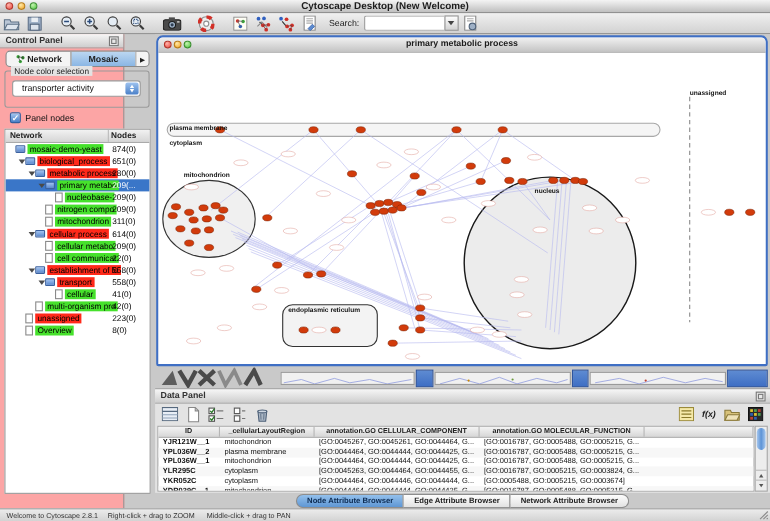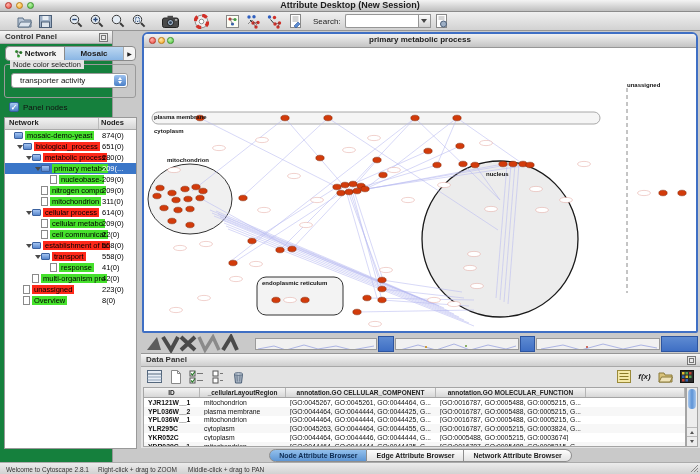--- a/index.html
+++ b/index.html
@@ -9,32 +9,32 @@
   .titlebar{position:absolute;left:0;top:0;width:100%;height:12px;
     background:linear-gradient(#f4f4f4,#bfbfbf);border-bottom:1px solid #8b8b8b;box-sizing:border-box}
   .tl{position:absolute;top:2px;width:7px;height:7px;border-radius:50%;box-sizing:border-box}
   .tl.red{left:5px;background:radial-gradient(circle at 35% 30%,#ffb3ac,#ee4c40);border:1px solid #b5362c}
   .tl.yellow{left:16px;background:radial-gradient(circle at 35% 30%,#ffe9a8,#f5a623);border:1px solid #ba7d17}
   .tl.green{left:27px;background:radial-gradient(circle at 35% 30%,#c4f2b0,#4fc93f);border:1px solid #3c9230}
   .wtitle{text-align:center;font-size:9px;font-weight:bold;color:#1c1c1c;line-height:11px}
   
   .toolbar{position:absolute;left:0;top:12px;width:100%;height:19px;
     background:linear-gradient(#f0f0f0,#d2d2d2);border-bottom:1px solid #969696;
-    box-sizing:border-box;display:flex;align-items:center;padding:0 14px;gap:1px}
+    box-sizing:border-box;display:flex;align-items:center;padding:0 0;gap:1px}
   .tbtn{width:20px;height:17px;display:flex;align-items:center;justify-content:center}
   .tsep{width:9px}
   .search-label{font-size:8px;color:#222;margin:0 3px 0 7px}
   .search-wrap{display:flex;align-items:center}
   .search-field{width:68px;height:12px;background:#fff;border:1px solid #969696;border-right:none;
     border-radius:2px 0 0 2px;font-size:8px;padding:0 2px;outline:none}
   .search-drop{width:13px;height:14px;border:1px solid #969696;box-sizing:border-box;
     background:linear-gradient(#fefefe,#d2d2d2);display:flex;align-items:center;justify-content:center}
   .caret-down{width:0;height:0;border-left:3px solid transparent;border-right:3px solid transparent;border-top:4px solid #444}
   
-  .control-panel{position:absolute;left:0;top:31px;width:113px;bottom:12px;background:#15803d;
+  .control-panel{position:absolute;left:0;top:31px;width:113px;bottom:12px;background:#fca5a5;
     border-right:1px solid #969696;box-sizing:border-box}
   .panel-header{height:12px;background:linear-gradient(#f6f6f6,#cecece);border-bottom:1px solid #a8a8a8;
     font-size:8px;font-weight:bold;color:#333;line-height:12px;padding-left:5px;position:relative}
   .float-icon{position:absolute;right:4px;top:2px;width:7px;height:7px;border:1px solid #777;background:#e8e8e8}
   .float-icon:before{content:"";position:absolute;left:1px;top:1px;width:3px;height:3px;border:1px solid #777}
   .cp-tabs{position:absolute;left:5px;top:15px;width:131px;height:15px;display:flex;
     border:1px solid #8a8a8a;border-radius:4px;overflow:hidden;background:#f4f4f4;box-sizing:border-box}
   .cp-tab{flex:1;display:flex;align-items:center;justify-content:center;font-size:8px;font-weight:bold;color:#1d1d1d;gap:2px}
   .cp-tab.active{background:linear-gradient(#bcd7f1,#8ab6e4);border-left:1px solid #8a8a8a}
   .cp-tab-arrow{width:11px;display:flex;align-items:center;justify-content:center;border-left:1px solid #aaa;font-size:6px;color:#222}
@@ -127,21 +127,21 @@
 </style>
 </head>
 <body>
 
 <div class="app">
 
   <div class="titlebar">
     <span class="tl red"></span>
     <span class="tl yellow"></span>
     <span class="tl green"></span>
-    <div class="wtitle">Attribute Desktop (New Session)</div>
+    <div class="wtitle">Cytoscape Desktop (New Welcome)</div>
   </div>
 
   <div class="toolbar">
     <span class="tbtn">
       <svg width="15" height="13">
           <path d="M1 3h5l1 2h7v7H1z" fill="#b9c6d6" stroke="#5d7186"></path>
           <path d="M1 12l2.5-5h11L12 12z" fill="#dde5ee" stroke="#5d7186"></path>
         </svg>
     </span>
     <span class="tbtn">
@@ -382,21 +382,21 @@
             <span style="width: 29px; flex: 0 0 auto;"></span>
             <span class="exp open"></span>
             <span class="ticon folder"></span>
             <span class="chip red">transport</span>
             <span class="tcount">558(0)</span>
           </div>
           <div class="tree-row">
             <span style="width: 38px; flex: 0 0 auto;"></span>
             <span class="exp"></span>
             <span class="ticon leaf"></span>
-            <span class="chip green">response</span>
+            <span class="chip green">cellular</span>
             <span class="tcount">41(0)</span>
           </div>
           <div class="tree-row">
             <span style="width: 20px; flex: 0 0 auto;"></span>
             <span class="exp"></span>
             <span class="ticon leaf"></span>
             <span class="chip green">multi-organism pro</span>
             <span class="tcount">42(0)</span>
           </div>
           <div class="tree-row">

